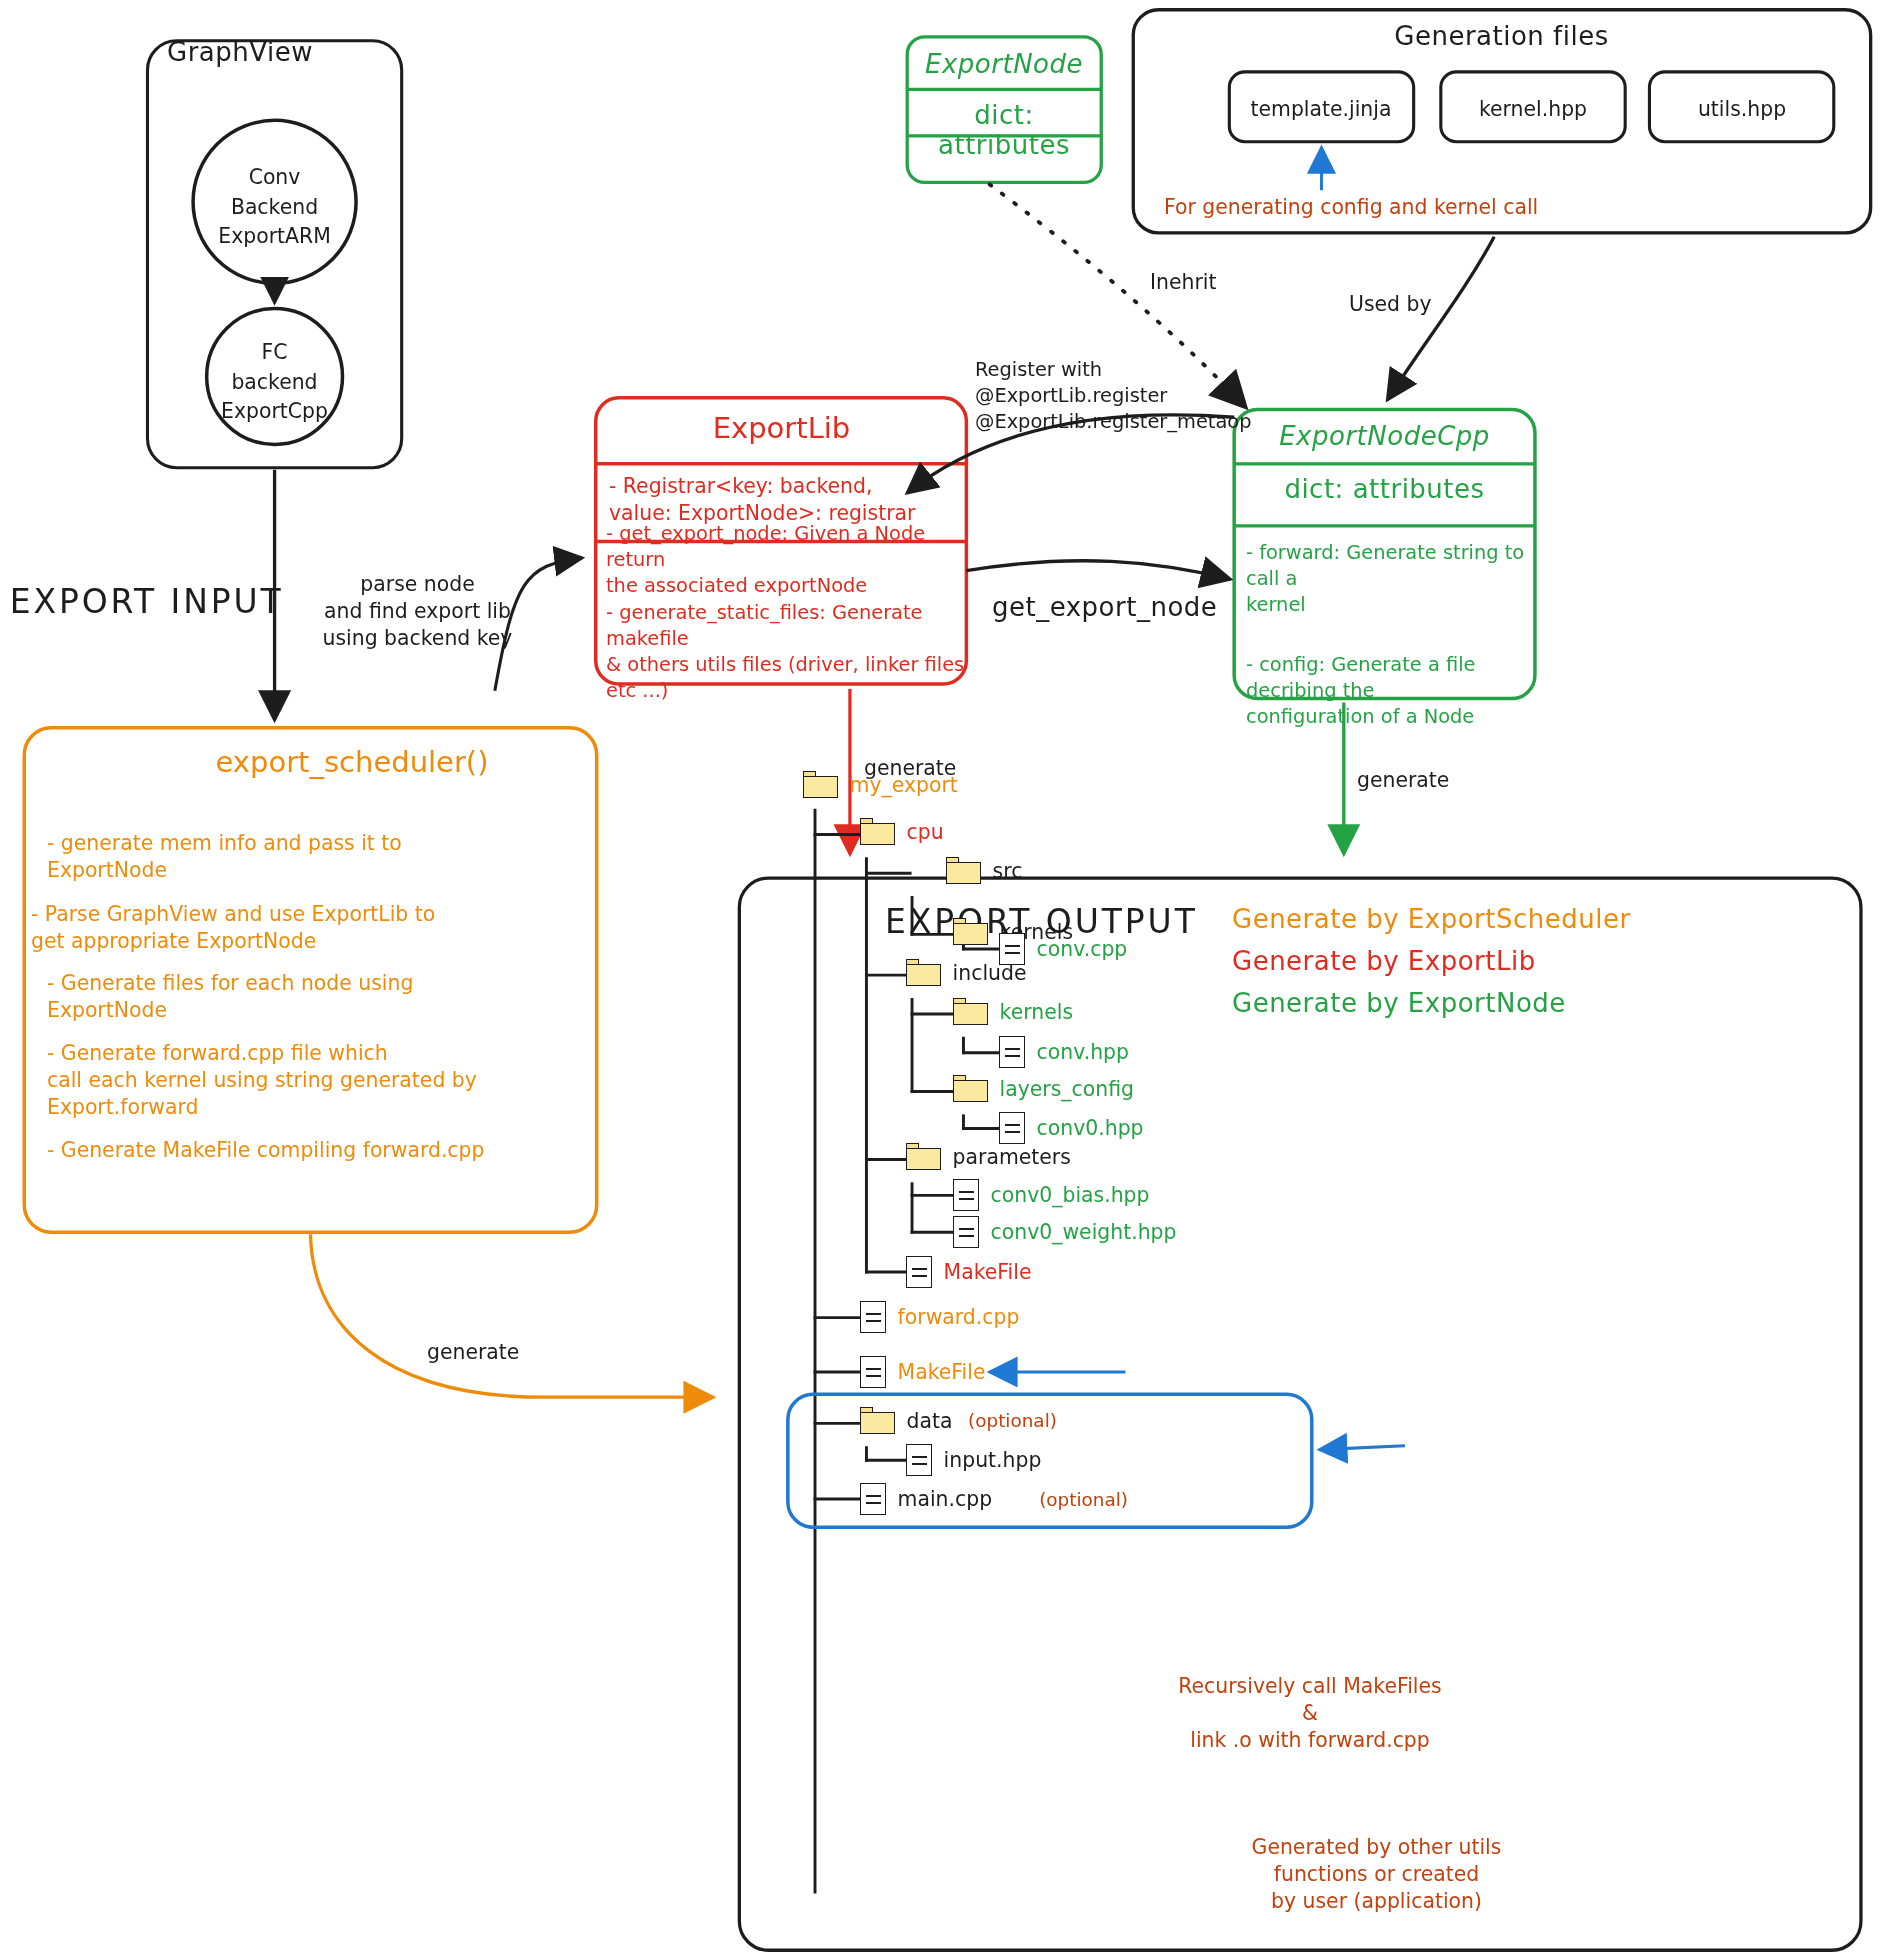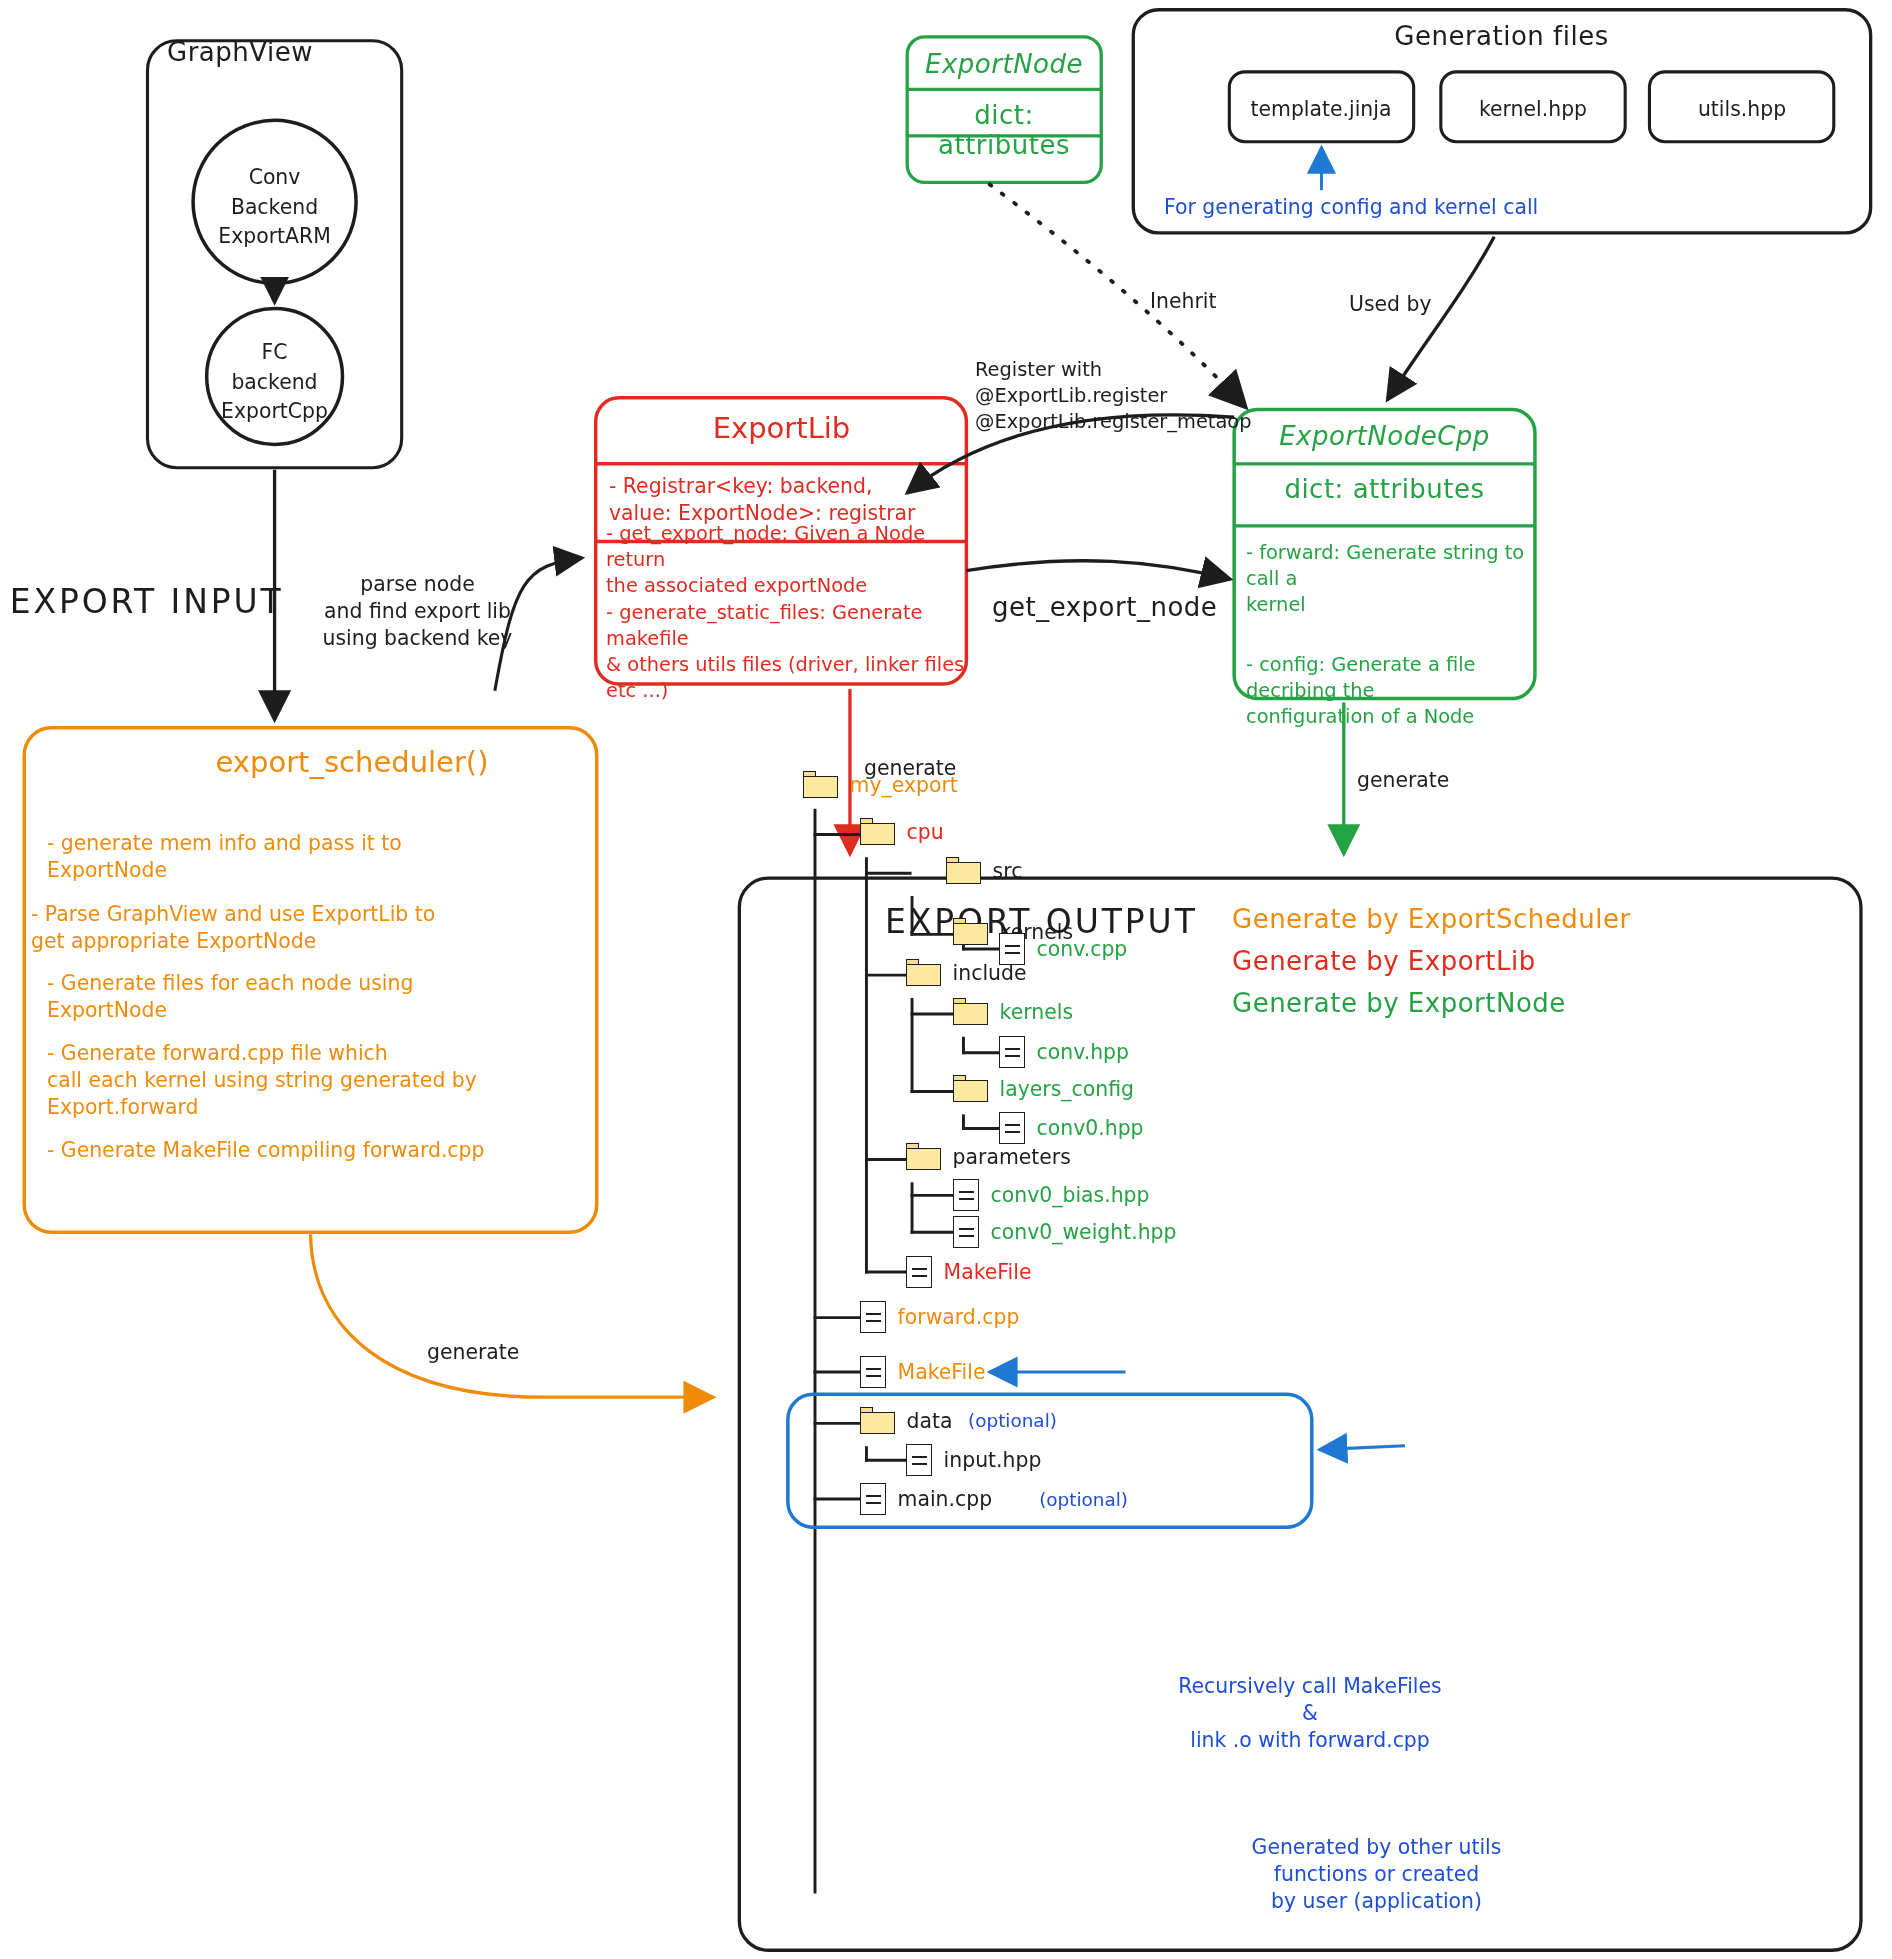--- a/index.html
+++ b/index.html
@@ -14,21 +14,21 @@
   .nowrap{white-space:nowrap;}
   .ttl{font-size:26px;letter-spacing:0.5px;}
   .lbl{font-size:20.4px;line-height:1.32;}
   .small{font-size:19.4px;line-height:1.35;}
   .hdr{font-size:29px;}
   .bigttl{font-size:33px;letter-spacing:2.9px;}
   .c-black{color:#1d1d1d;}
   .c-red{color:#e02b20;}
   .c-green{color:#25a244;}
   .c-orange{color:#ee8b0a;}
-  .c-blue{color:#1d4ed8;}
+  .c-blue{color:#c2410c;}
   .italic{font-style:italic;}
   .center{text-align:center;}
   .tree-row{position:absolute;display:flex;align-items:center;}
   .folder{
     width:35px;height:27px;position:relative;flex:0 0 auto;
   }
   .folder .tab{position:absolute;left:0;top:0;width:12.6px;height:6.8px;background:#f7e08d;border:1.9px solid #1d1d1d;box-sizing:border-box;border-bottom:none;}
   .folder .body{position:absolute;left:0;top:4.9px;width:35px;height:22px;background:#fbe9a0;border:1.9px solid #1d1d1d;box-sizing:border-box;}
   .file{
     width:26px;height:32px;position:relative;flex:0 0 auto;
@@ -188,21 +188,21 @@
 
 <div class="abs ttl c-green italic center" style="left:907px;top:49px;width:194px;">ExportNode</div>
 <div class="abs ttl c-green center" style="left:907px;top:100px;width:194px;">dict: attributes</div>
 
 <div class="abs ttl c-black center" style="left:1133px;top:21.3px;width:737px;">Generation files</div>
 <div class="abs lbl c-black center" style="left:1229px;top:96px;width:184px;">template.jinja</div>
 <div class="abs lbl c-black center" style="left:1441px;top:96px;width:184px;">kernel.hpp</div>
 <div class="abs lbl c-black center" style="left:1650px;top:96px;width:184px;">utils.hpp</div>
 <div class="abs lbl c-blue nowrap" style="left:1164px;top:194px;">For generating config and kernel call</div>
 
-<div class="abs lbl c-black nowrap" style="left:1150px;top:269px;margin-top:19px;">Inehrit</div>
+<div class="abs lbl c-black nowrap" style="left:1150px;top:269px;">Inehrit</div>
 <div class="abs lbl c-black nowrap" style="left:1349px;top:291px;">Used by</div>
 
 <div class="abs small c-black nowrap" style="left:975px;top:357px;">
   <div>Register with</div>
   <div>@ExportLib.register</div>
   <div>@ExportLib.register_metaop</div>
 </div>
 
 <div class="abs hdr c-red center" style="left:596px;top:411px;width:371px;">ExportLib</div>
 <div class="abs lbl c-red" style="left:609px;top:473px;width:349px;">

